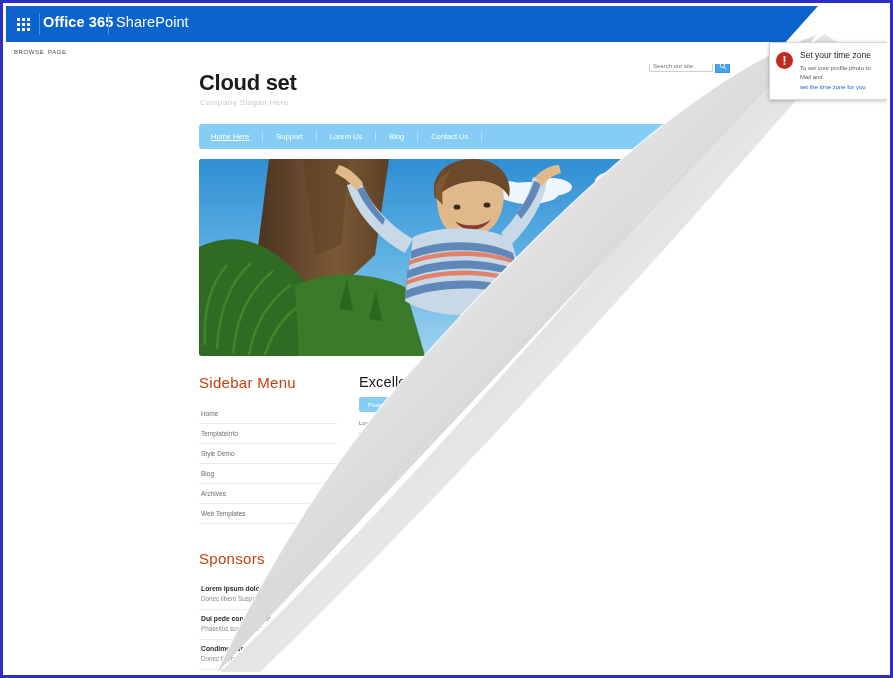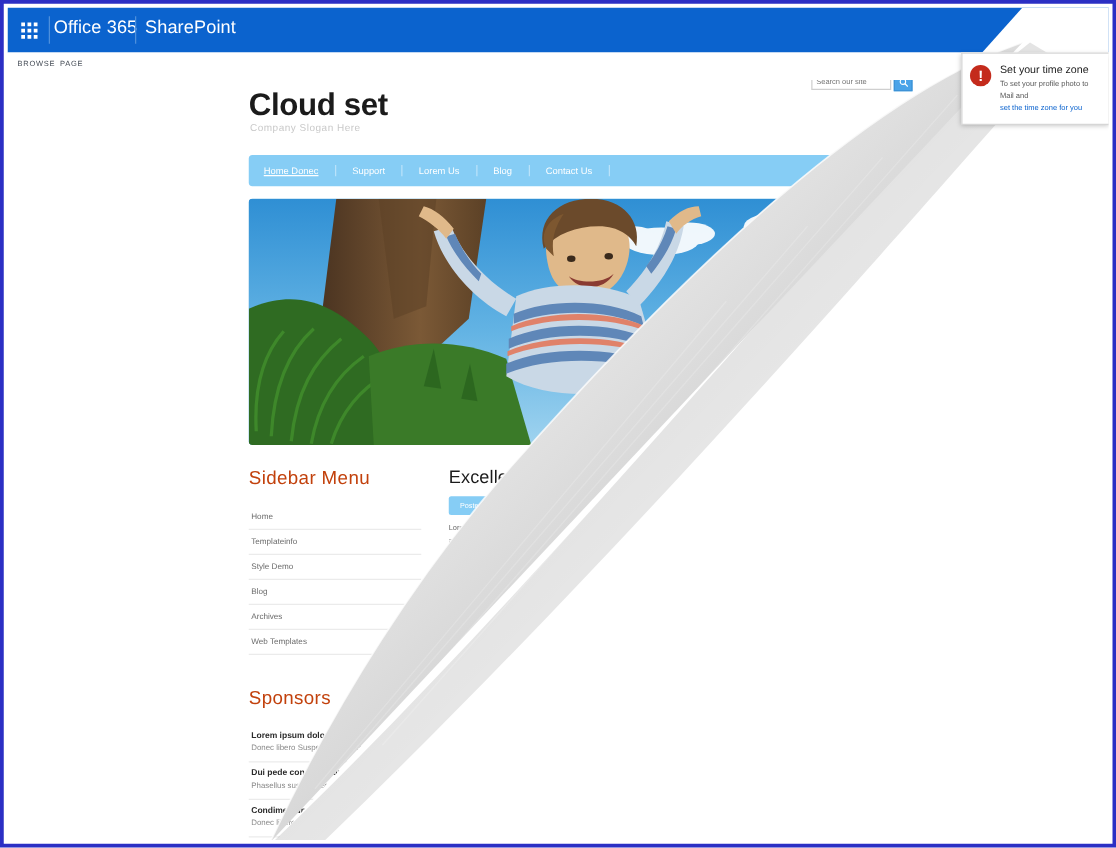--- a/index.html
+++ b/index.html
@@ -35,21 +35,21 @@
     gap:2px;
   }
   #waffle .g i{background:#ffffff;display:block;width:3px;height:3px;}
   .suite-sep{
     position:absolute;top:7px;width:1px;height:22px;background:#4d8fdc;
   }
   .suite-link{
     position:absolute;top:8px;font-size:14.5px;color:#ffffff;
     letter-spacing:.1px;white-space:nowrap;cursor:pointer;
   }
-  #sb-o365{left:37px;}
+  #sb-o365{left:37px;font-weight:bold;}
   #sb-sp{left:110px;}
   .suite-icon{
     position:absolute;top:0;width:31px;height:36px;
     display:flex;align-items:center;justify-content:center;
     color:#ffffff;font-size:15px;cursor:pointer;
   }
   #ic-bell{right:62px;}
   #ic-gear{right:31px;}
   #ic-help{right:2px;}
   #bell-badge{
@@ -96,21 +96,21 @@
     position:absolute;left:0;top:58px;width:887px;height:614px;
     background:#ffffff;overflow:hidden;
   }
   #site{
     position:absolute;left:185px;top:0;width:550px;
   }
   
   #site-header{position:relative;height:60px;}
   #site-title{
     position:absolute;left:8px;top:6px;
-    font-size:25px;font-weight:bold;color:#1b1b1b;letter-spacing:-.3px;text-align:center;
+    font-size:22px;font-weight:bold;color:#1b1b1b;letter-spacing:-.3px;text-align:center;
   }
   #site-slogan{
     position:absolute;left:9px;top:34px;
     font-size:8px;color:#c9c9c9;letter-spacing:.4px;
   }
   #search-wrap{
     position:absolute;right:11px;top:-6px;
     display:flex;align-items:center;
   }
   #search-input{
@@ -265,21 +265,21 @@
           <div id="search-btn">
             <svg width="8" height="8" viewBox="0 0 24 24" aria-hidden="true">
               <circle cx="10" cy="10" r="6.5" fill="none" stroke="#ffffff" stroke-width="2.6"></circle>
               <line x1="15" y1="15" x2="21" y2="21" stroke="#ffffff" stroke-width="2.6" stroke-linecap="round"></line>
             </svg>
           </div>
         </div>
       </div>
 
       <div id="nav">
-        <span class="nav-item active">Home Donec</span>
+        <span class="nav-item active">Home Here</span>
         <span class="nav-sep"></span>
         <span class="nav-item">Support</span>
         <span class="nav-sep"></span>
         <span class="nav-item">Lorem Us</span>
         <span class="nav-sep"></span>
         <span class="nav-item">Blog</span>
         <span class="nav-sep"></span>
         <span class="nav-item">Contact Us</span>
         <span class="nav-sep"></span>
       </div>

